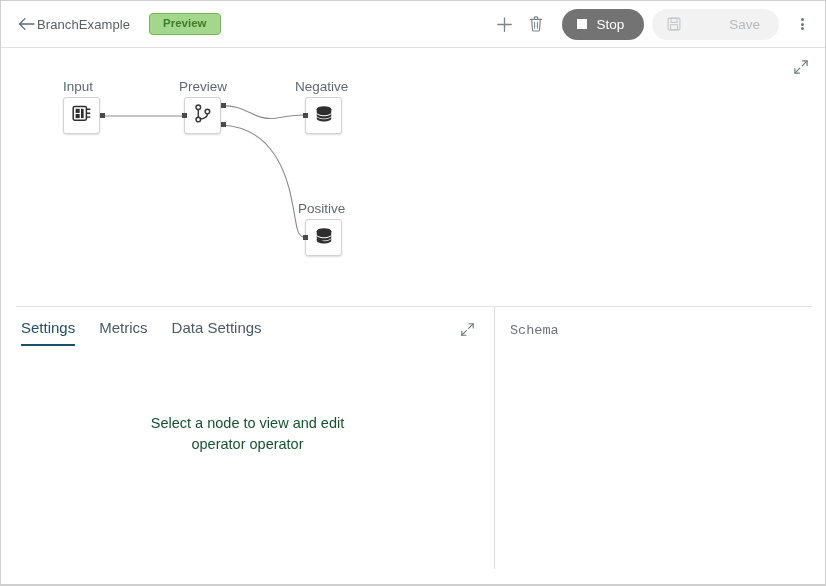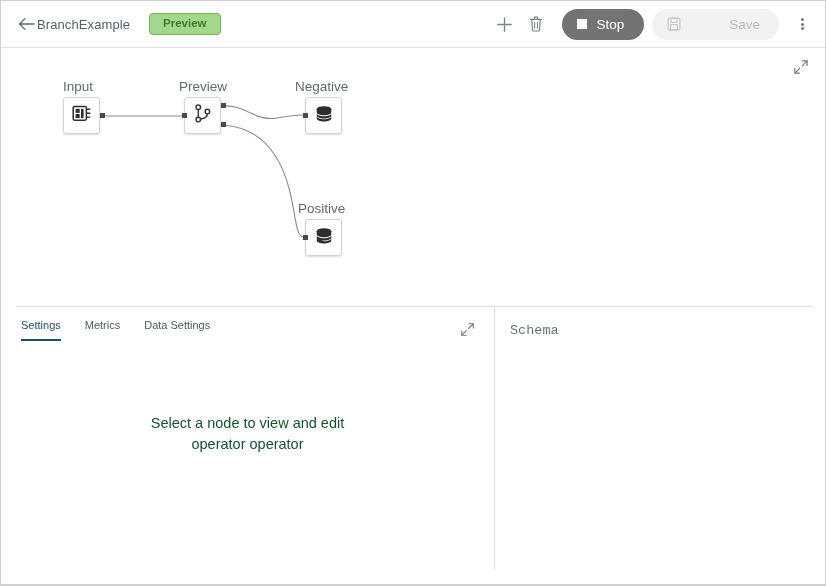--- a/index.html
+++ b/index.html
@@ -158,21 +158,21 @@
     left: 0; top: 306px;
     width: 493px; height: 278px;
   }
   #tabs {
     position: absolute;
     left: 20px; top: 8px;
     display: flex;
     align-items: flex-end;
   }
   .tab {
-    font-size: 11px;
+    font-size: 15px;
     color: #4b5a66;
     padding: 4px 0 8px 0;
     margin-right: 24px;
     cursor: pointer;
     border-bottom: 2.5px solid transparent;
     white-space: nowrap;
   }
   .tab.active {
     color: #1f4e6b;
     border-bottom-color: #17506f;

